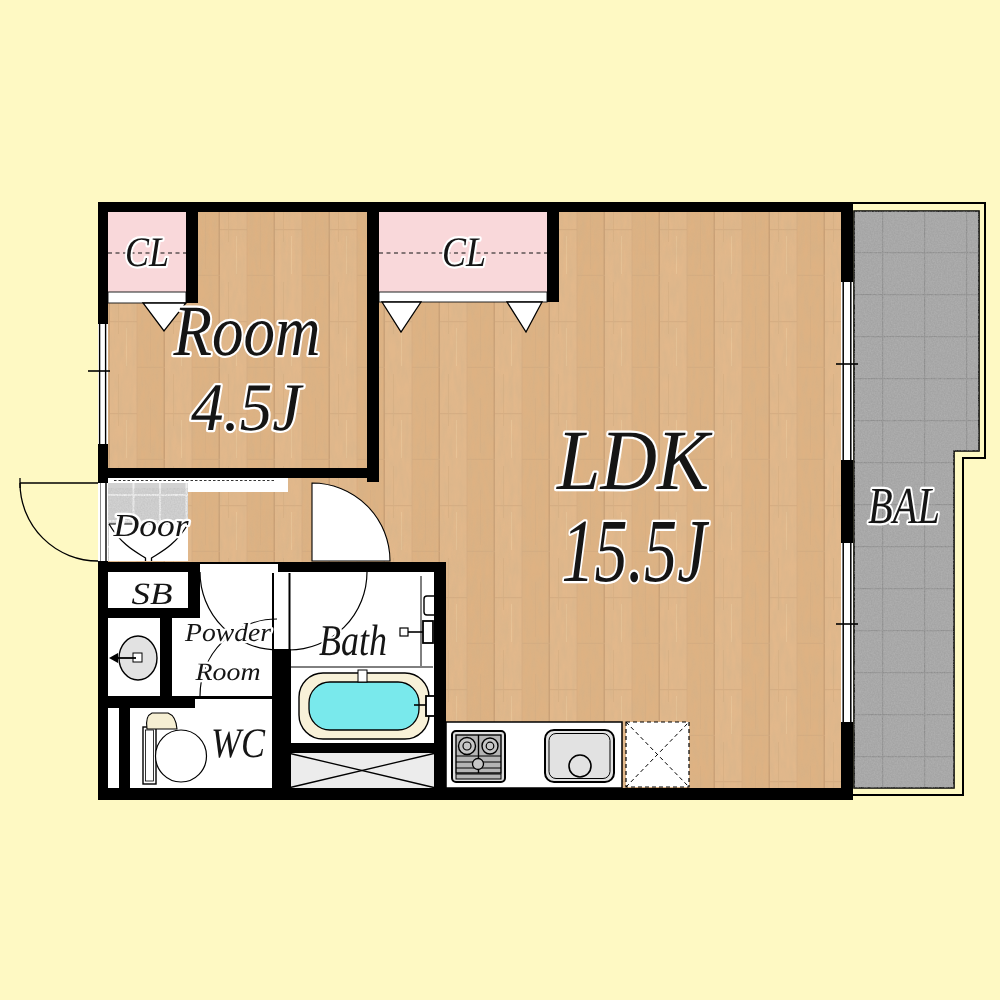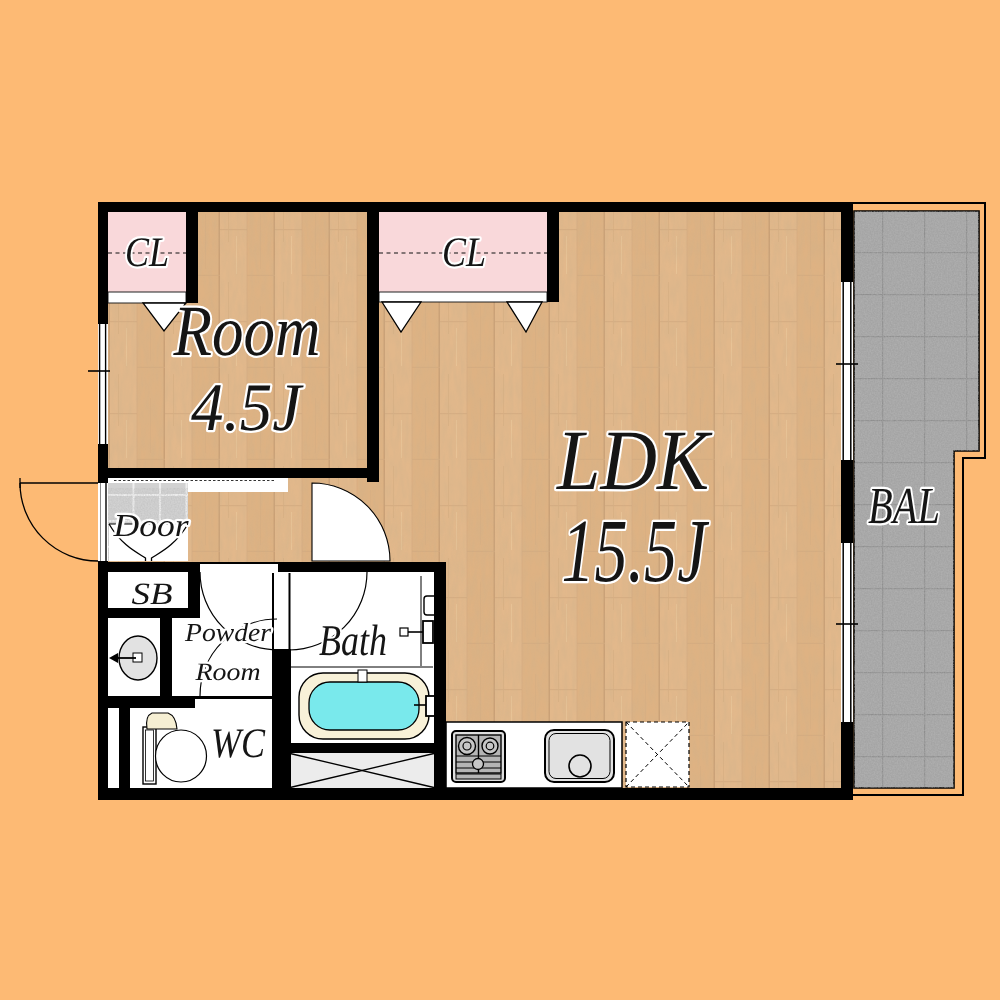--- a/index.html
+++ b/index.html
@@ -1,16 +1,16 @@
 <!DOCTYPE html>
 <html><head>
 <meta charset="utf-8">
 <style>
 html,body{margin:0;padding:0;background:#fff;}
-#wrap{position:relative;width:1000px;height:1000px;background:#fdba74;overflow:hidden;}
+#wrap{position:relative;width:1000px;height:1000px;background:#fef9c3;overflow:hidden;}
 svg{position:absolute;left:0;top:0;}
 svg text{-webkit-font-smoothing:antialiased;}
 text{font-family:"Liberation Serif",serif;font-style:italic;fill:#151515;paint-order:stroke;stroke:#ffffff;stroke-width:4.5;stroke-linejoin:round;text-anchor:middle;}
 </style>
 </head>
 <body>
 <div id="wrap">
 <svg width="1000" height="1000" viewBox="0 0 1000 1000" text-rendering="geometricPrecision">
 <defs>
 <pattern id="wood" width="55" height="92" patternUnits="userSpaceOnUse">

